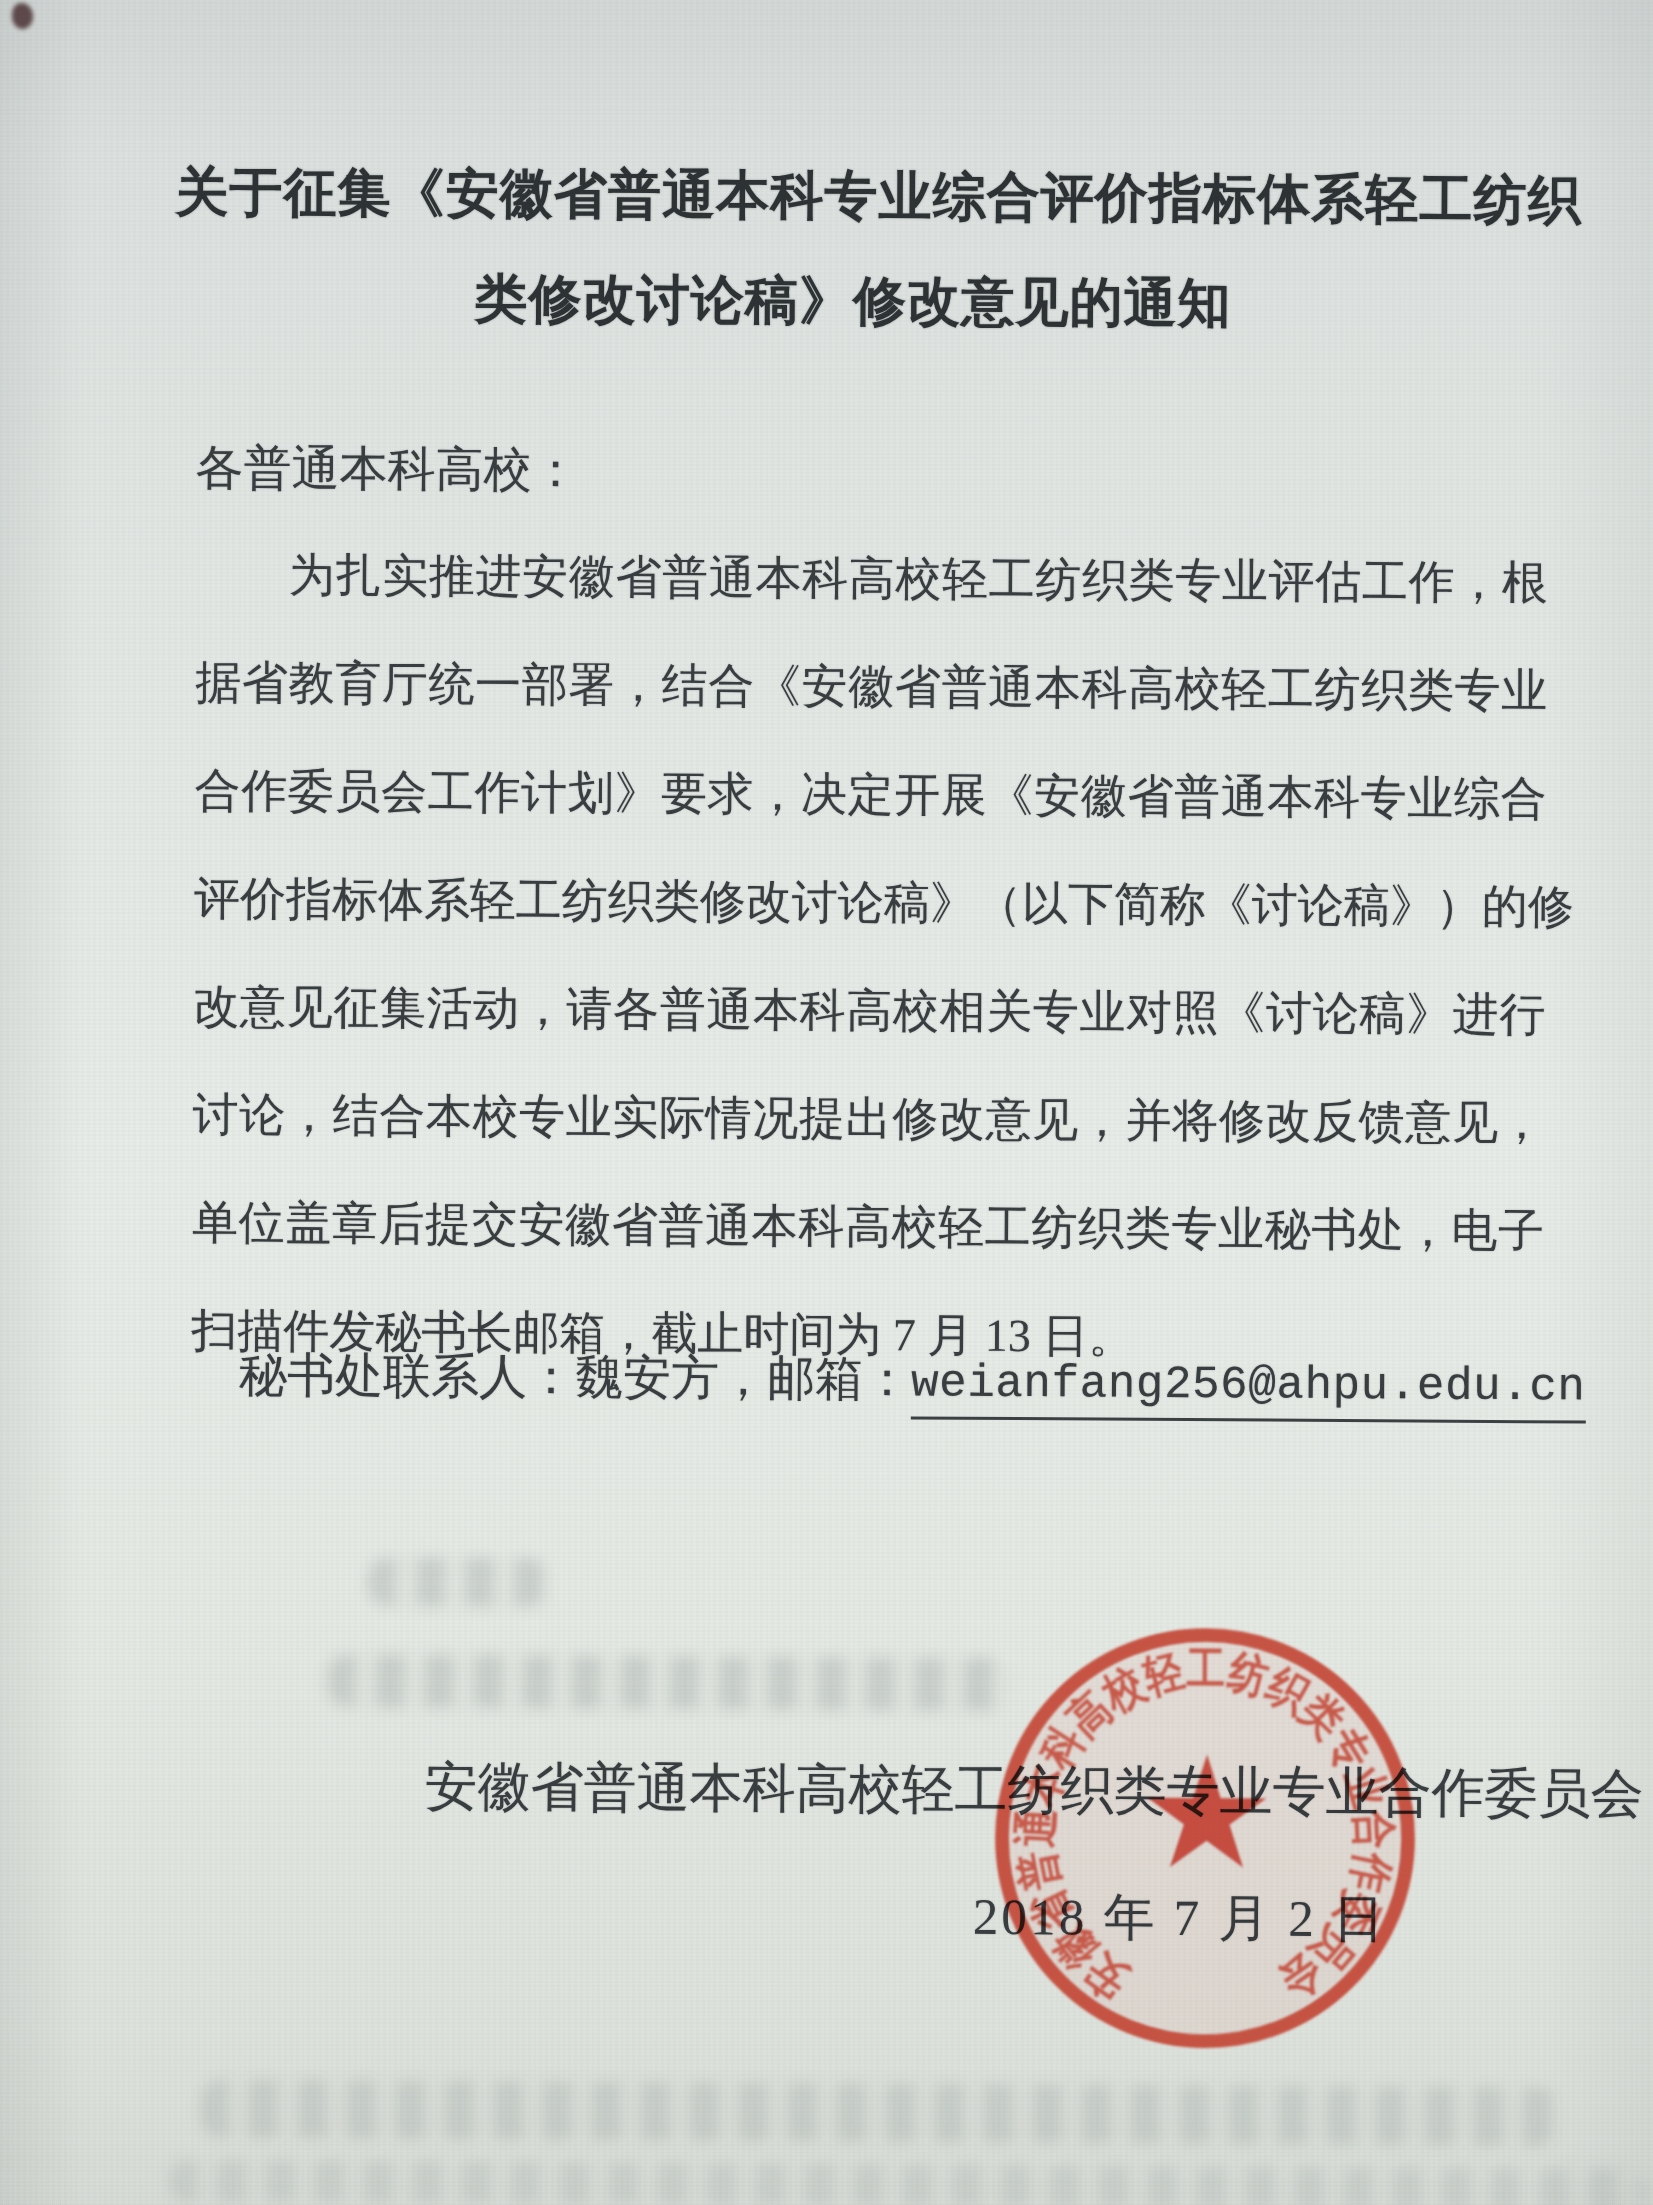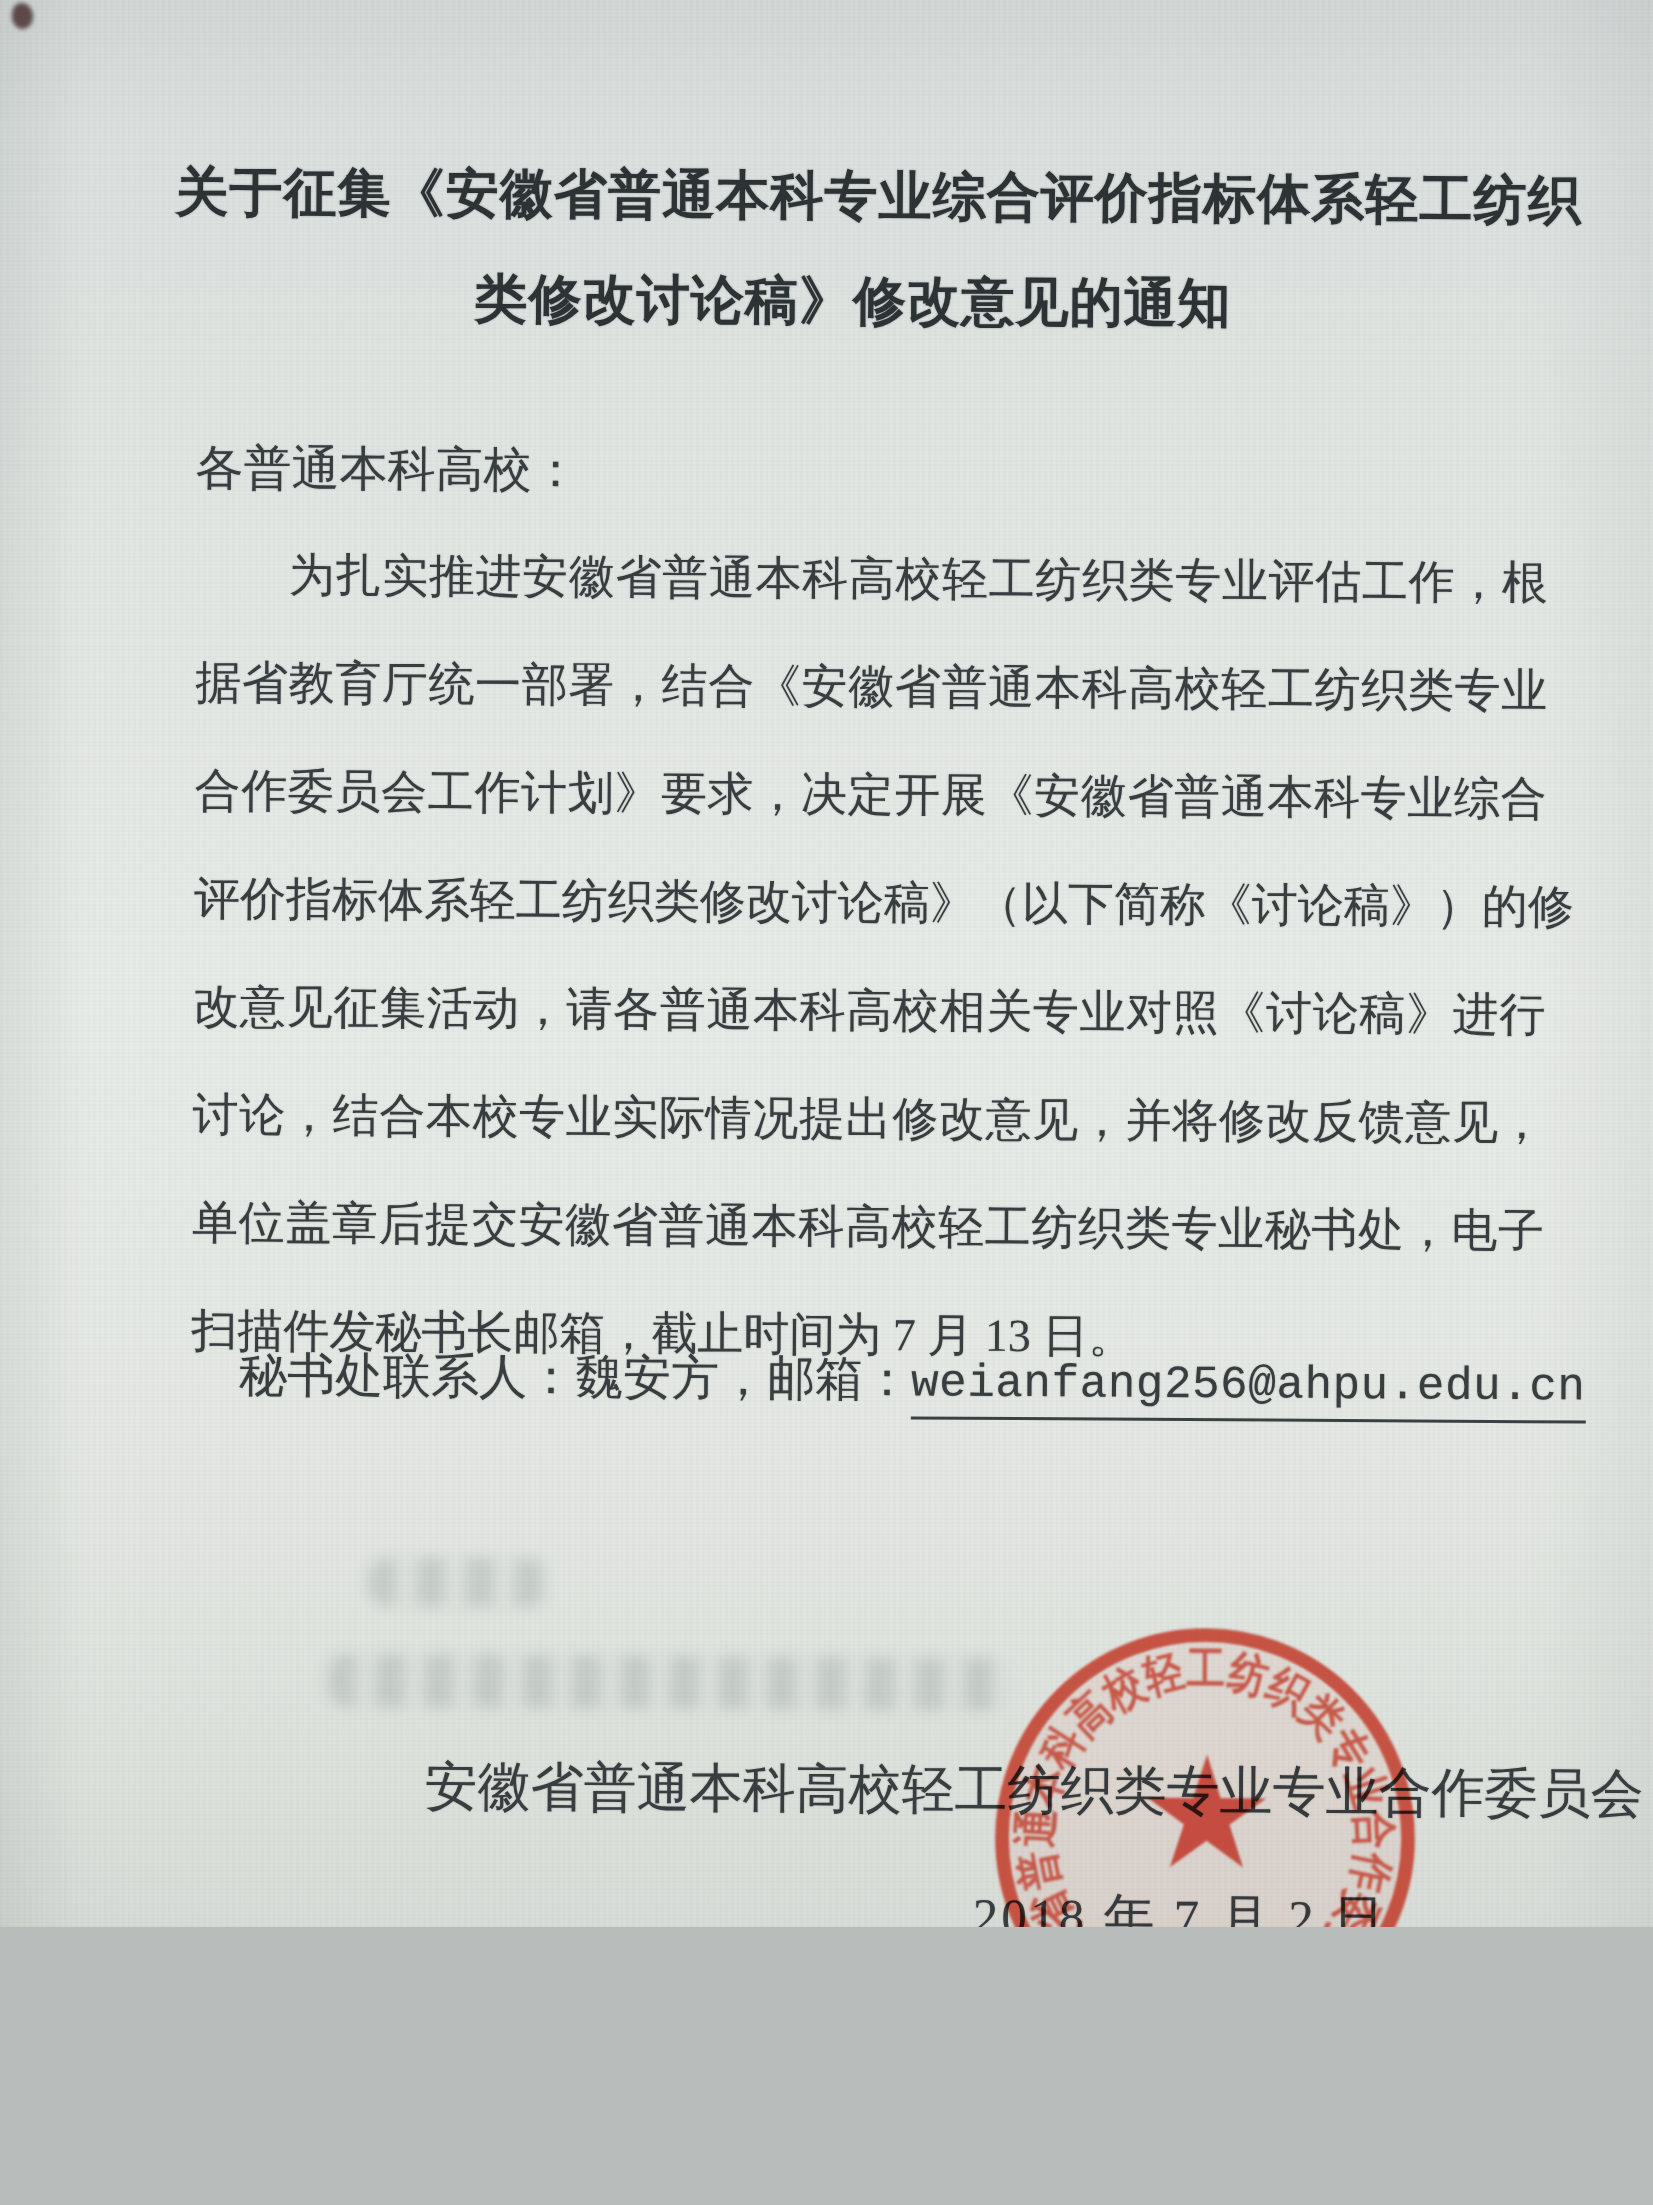--- a/index.html
+++ b/index.html
@@ -1,17 +1,17 @@
 <!DOCTYPE html>
 <html style="font-size:8.5px"><head>
 <meta charset="utf-8">
 <style>
   html,body{margin:0;padding:0;background:#b8bdbc;}
   .page{
-    position:relative;width:1654px;height:1927px;overflow:hidden;
+    position:relative;width:1654px;height:2205px;overflow:hidden;
     background:
       linear-gradient(90deg, rgba(96,106,104,0.10) 0, rgba(0,0,0,0) 5%, rgba(0,0,0,0) 93%, rgba(96,106,104,0.07) 100%),
       radial-gradient(145% 120% at 56% 42%, rgba(0,0,0,0) 55%, rgba(70,80,80,0.12) 100%),
       linear-gradient(180deg,#d2d7d6 0%,#dbe0de 7%,#e1e6e3 28%,#e7ebe7 52%,#e4e8e3 74%,#dde1dc 92%,#d8dcd7 100%);
     font-family:"Liberation Serif","DejaVu Serif",serif;
   }
   .texture{
     position:absolute;inset:0;z-index:0;pointer-events:none;opacity:.6;
     background-image:
       repeating-linear-gradient(0deg, rgba(120,130,128,0.045) 0 1.6px, rgba(255,255,255,0.025) 1.6px 3.7px),

